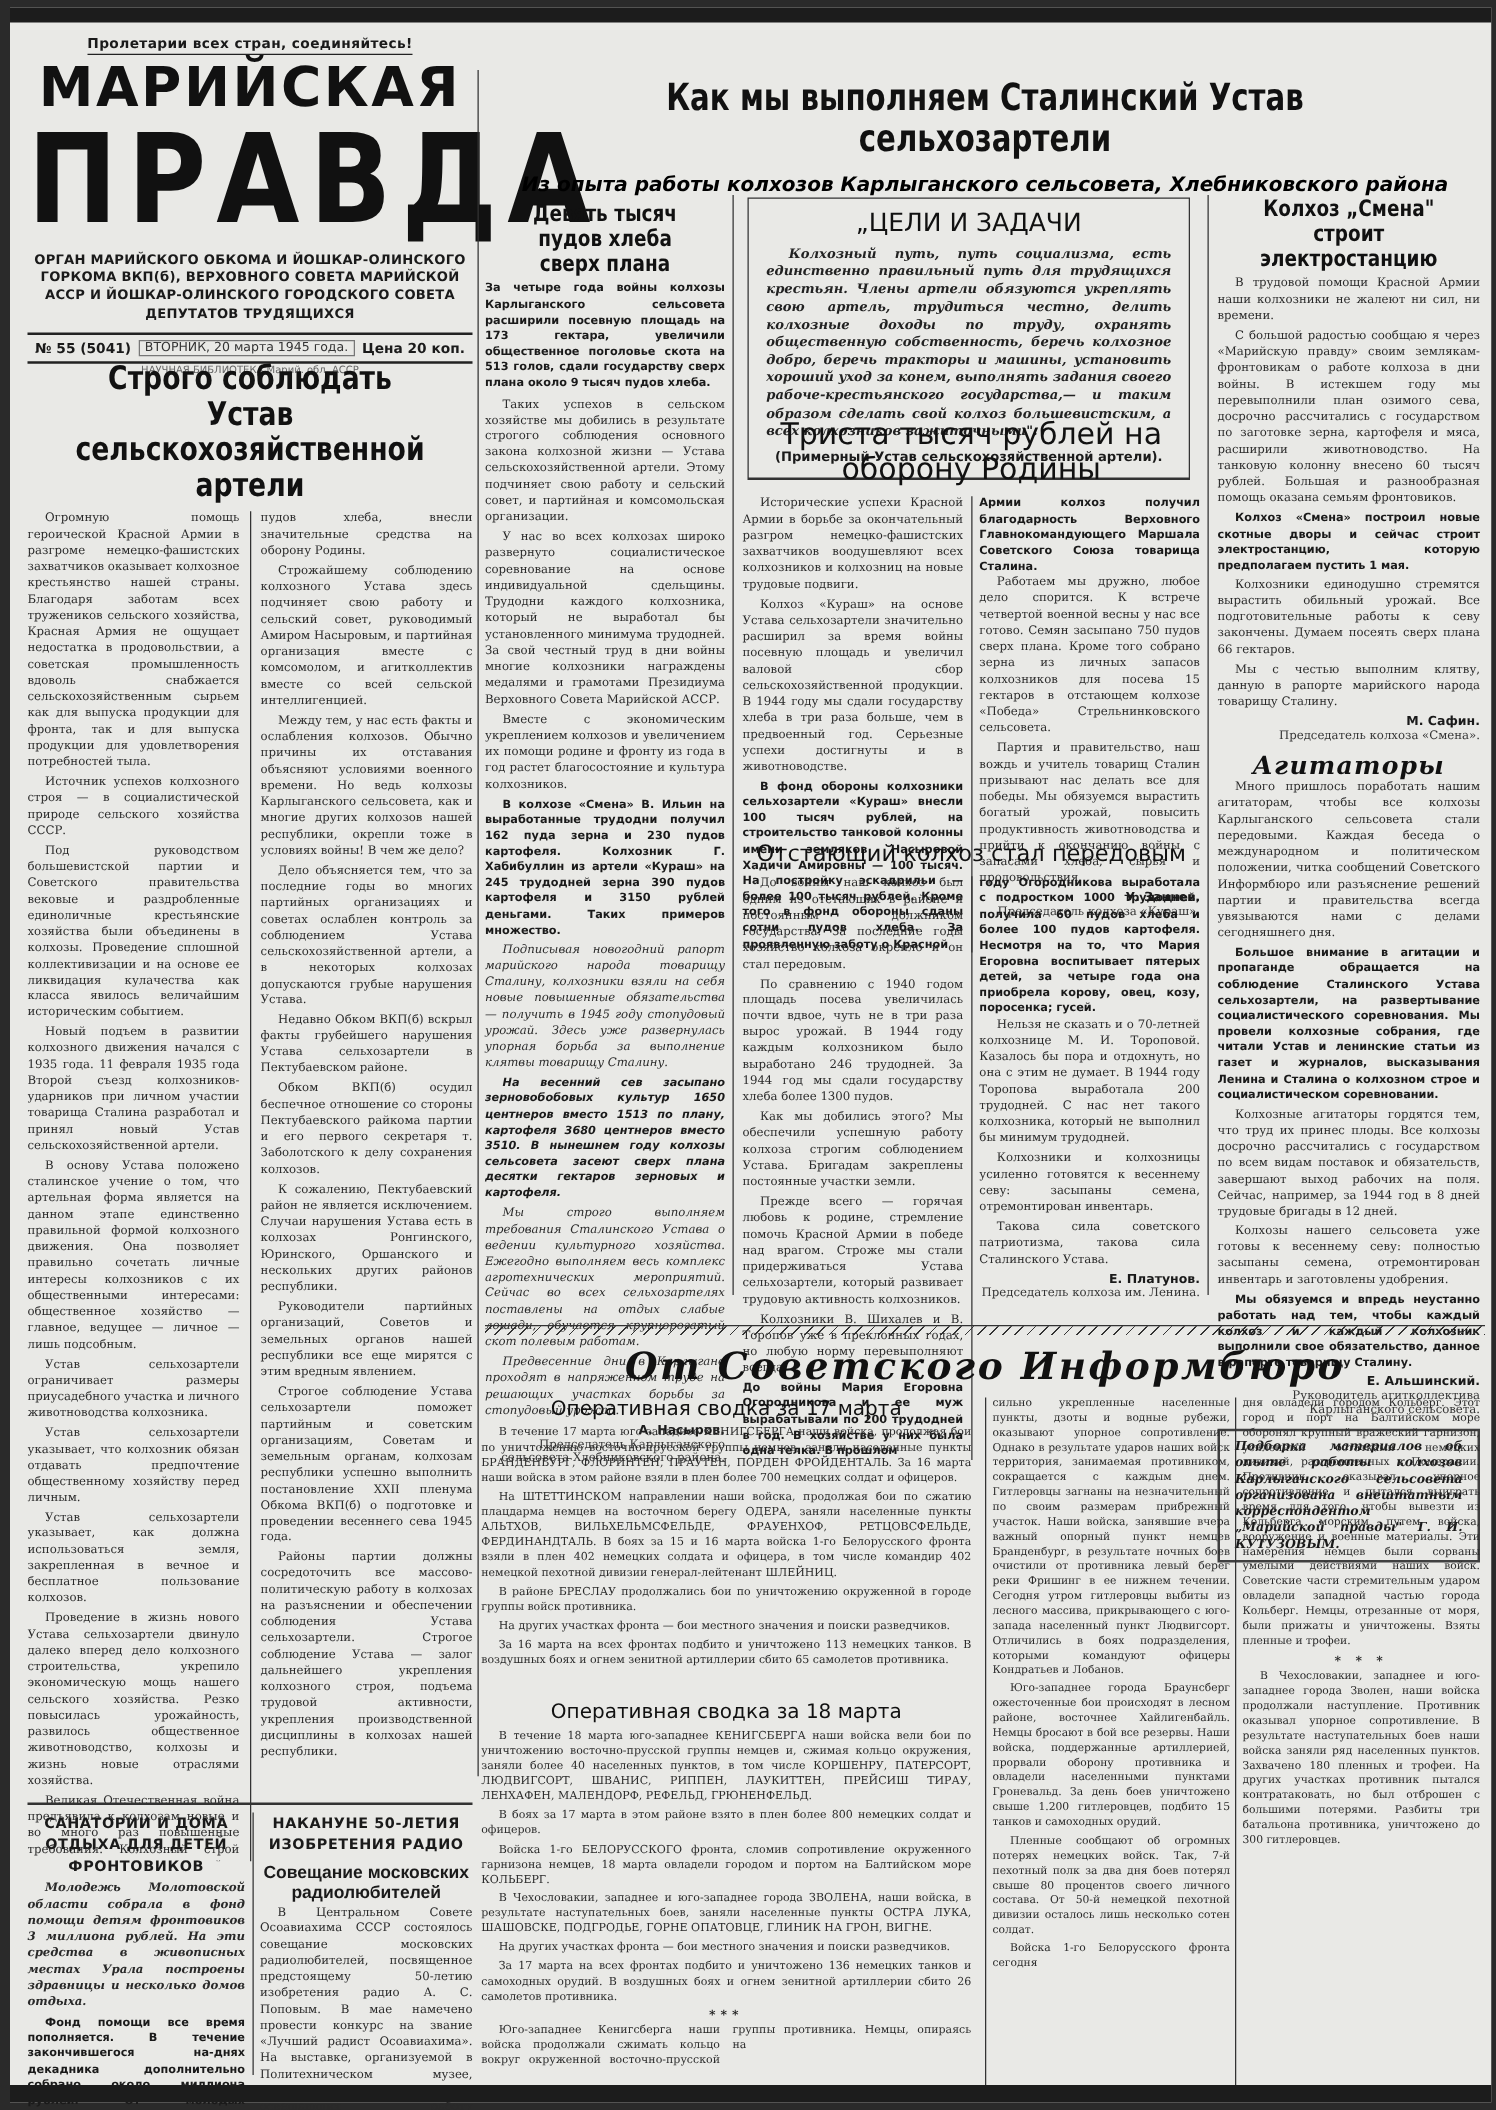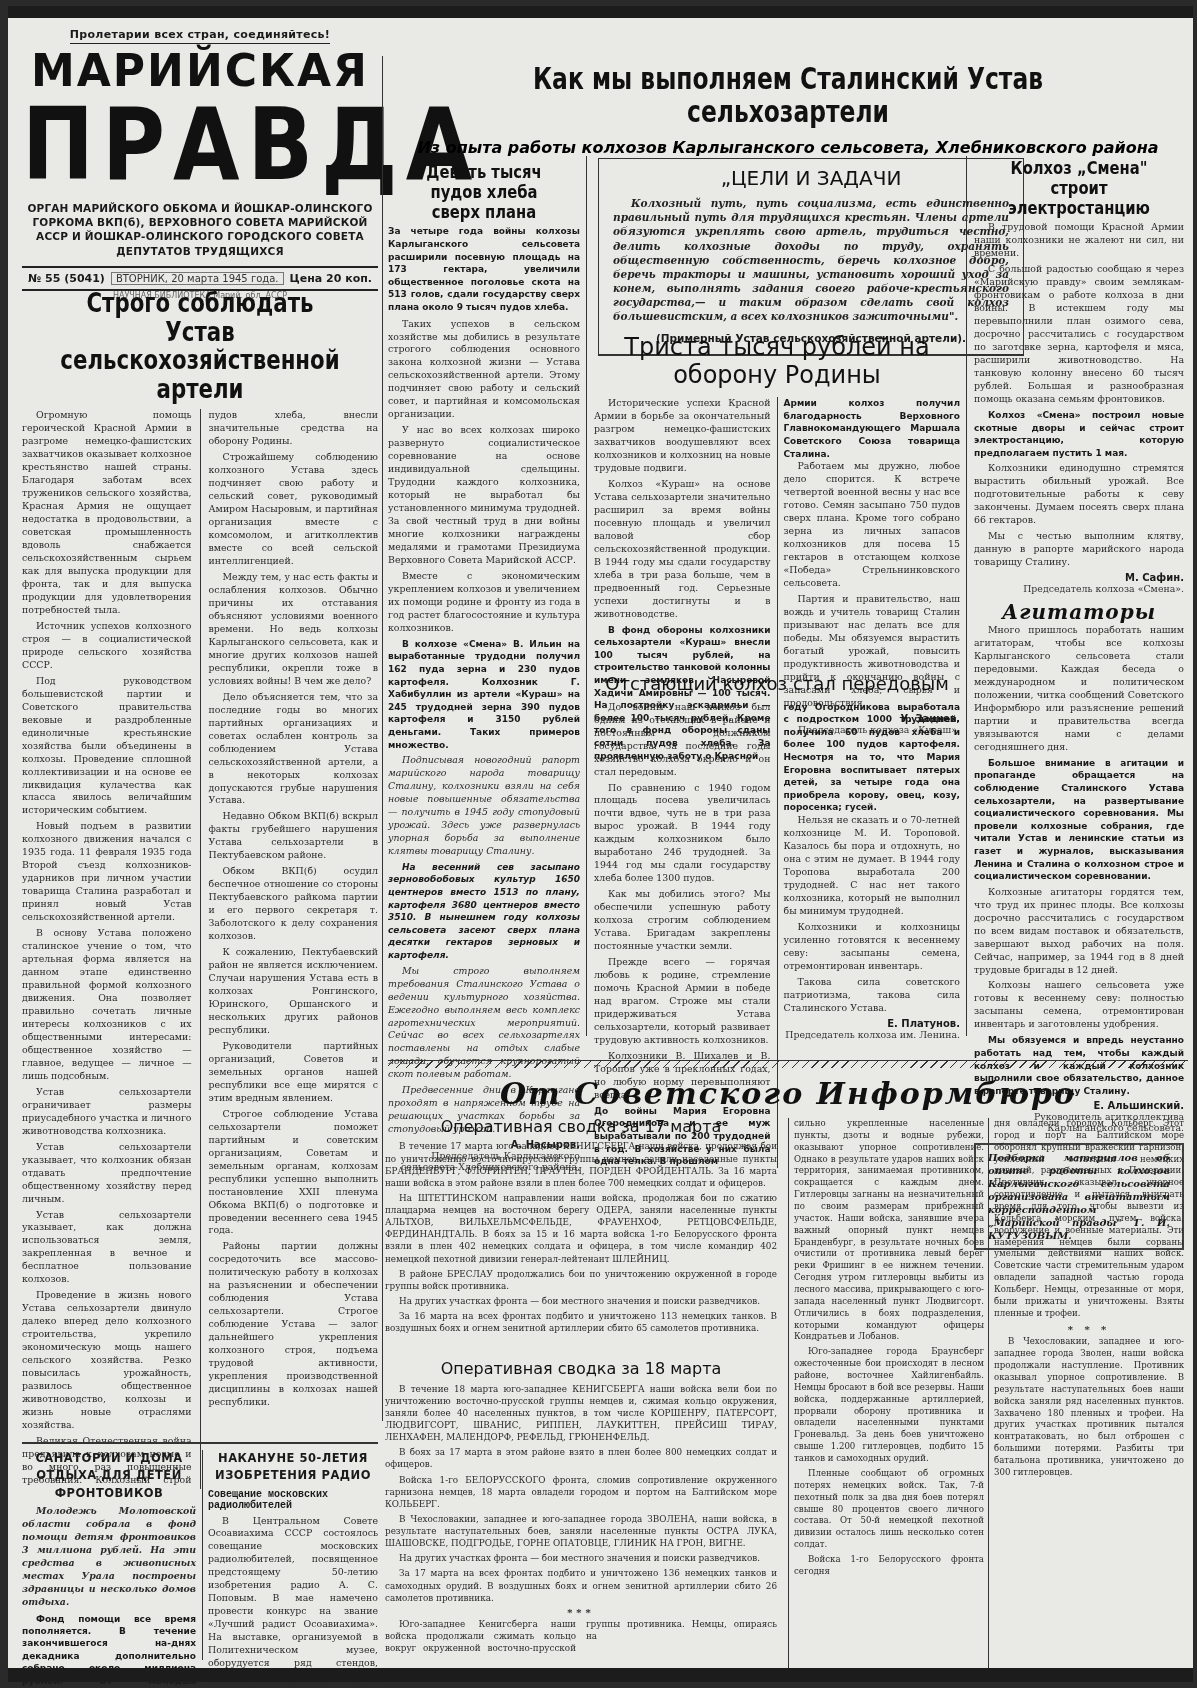--- a/index.html
+++ b/index.html
@@ -121,21 +121,21 @@
       <p>Подписывая новогодний рапорт марийского народа товарищу Сталину, колхозники взяли на себя новые повышенные обязательства — получить в 1945 году стопудовый урожай. Здесь уже развернулась упорная борьба за выполнение клятвы товарищу Сталину.</p>
       <p class="lead" style="text-indent:14px;">На весенний сев засыпано зерновобобовых культур 1650 центнеров вместо 1513 по плану, картофеля 3680 центнеров вместо 3510. В нынешнем году колхозы сельсовета засеют сверх плана десятки гектаров зерновых и картофеля.</p>
       <p>Мы строго выполняем требования Сталинского Устава о ведении культурного хозяйства. Ежегодно выполняем весь комплекс агротехнических мероприятий. Сейчас во всех сельхозартелях поставлены на отдых слабые лошади, обучается крупнорогатый скот полевым работам.</p>
       <p>Предвесенние дни в Карлыгане проходят в напряженном труде на решающих участках борьбы за стопудовый урожай.</p>
     </div>
     <div class="sign">А. Насыров.</div>
     <div class="signrole">Председатель Карлыганского сельсовета Хлебниковского района.</div>
   </div>
   <div class="vrule" style="left:578px; top:150px; height:880px;"></div>
 
-  <div class="abs quotebox" style="left:590px; top:152px; width:426px;">
+  <div class="abs quotebox" style="left:590px; top:152px; width:354px;">
     <div class="hl-light" style="font-size:20px;">„ЦЕЛИ И ЗАДАЧИ</div>
     <div class="quote-text" style="margin-top:6px;">Колхозный путь, путь социализма, есть единственно правильный путь для трудящихся крестьян. Члены артели обязуются укреплять свою артель, трудиться честно, делить колхозные доходы по труду, охранять общественную собственность, беречь колхозное добро, беречь тракторы и машины, установить хороший уход за конем, выполнять задания своего рабоче-крестьянского государства,— и таким образом сделать свой колхоз большевистским, а всех колхозников зажиточными".</div>
     <div class="quote-src">(Примерный Устав сельскохозяйственной артели).</div>
   </div>
 
   <div class="abs" style="left:586px; top:328px; width:366px;">
     <div class="hl-light" style="font-size:24px;">Триста тысяч рублей на оборону Родины</div>
     <div style="display:flex; gap:6px; margin-top:8px;">
       <div style="width:178px;">
         <div class="body">
@@ -266,20 +266,20 @@
     <div class="body ital" style="margin-top:3px; font-weight:bold;">
         <p>Молодежь Молотовской области собрала в фонд помощи детям фронтовиков 3 миллиона рублей. На эти средства в живописных местах Урала построены здравницы и несколько домов отдыха.</p>
       </div>
     <div class="body bold-sans" style="margin-top:4px;">
         <p>Фонд помощи все время пополняется. В течение закончившегося на-днях декадника дополнительно собрано около миллиона рублей. От молодых колхозников Краснокамского и Верхне-Чусовского районов поступило 165 тонны продуктов. Молодежь Губахи на свои средства недавно открыла дом отдыха для детей фронтовиков. (ТАСС).</p>
       </div>
   </div>
   <div class="vrule" style="left:194px; top:1444px; height:210px;"></div>
   <div class="abs" style="left:200px; top:1444px; width:170px;">
     <div class="hl-caps">НАКАНУНЕ 50-ЛЕТИЯ ИЗОБРЕТЕНИЯ РАДИО</div>
-    <div style="font-family:Liberation Mono, monospace; font-weight:bold; font-size:10px; text-align:left; margin:4px 0;">Совещание московских радиолюбителей</div>
+    <div style="font-family:Liberation Sans, sans-serif; font-weight:bold; font-size:14px; text-align:center; margin:4px 0;">Совещание московских радиолюбителей</div>
     <div class="body">
         <p>В Центральном Совете Осоавиахима СССР состоялось совещание московских радиолюбителей, посвященное предстоящему 50-летию изобретения радио А. С. Поповым. В мае намечено провести конкурс на звание «Лучший радист Осоавиахима». На выставке, организуемой в Политехническом музее, оборудуется ряд стендов, освещающих работу радиолюбителей и их роль в развитии советской радиотехники. (ТАСС).</p>
       </div>
   </div>
 
   <div class="bottombar"></div>
 </div>
 
 </body></html>

